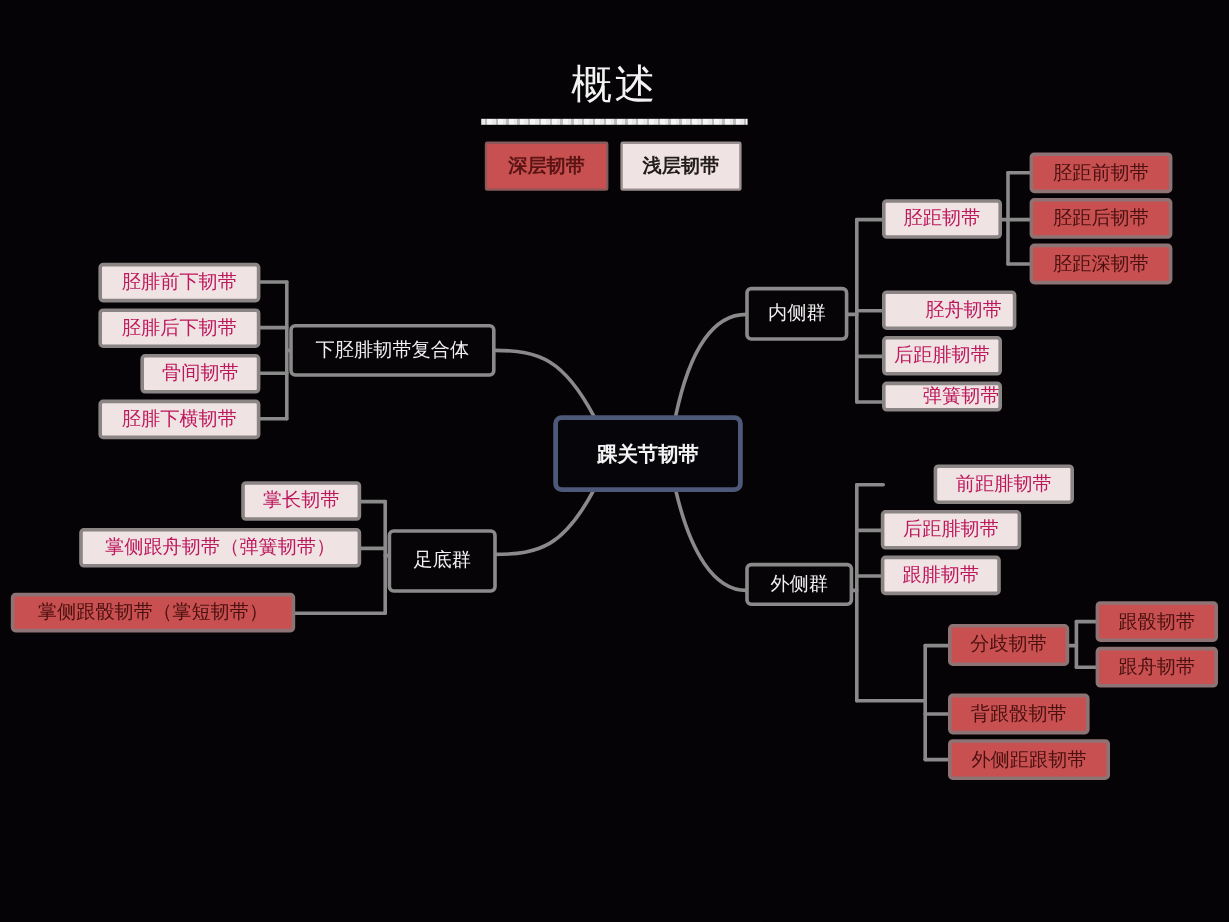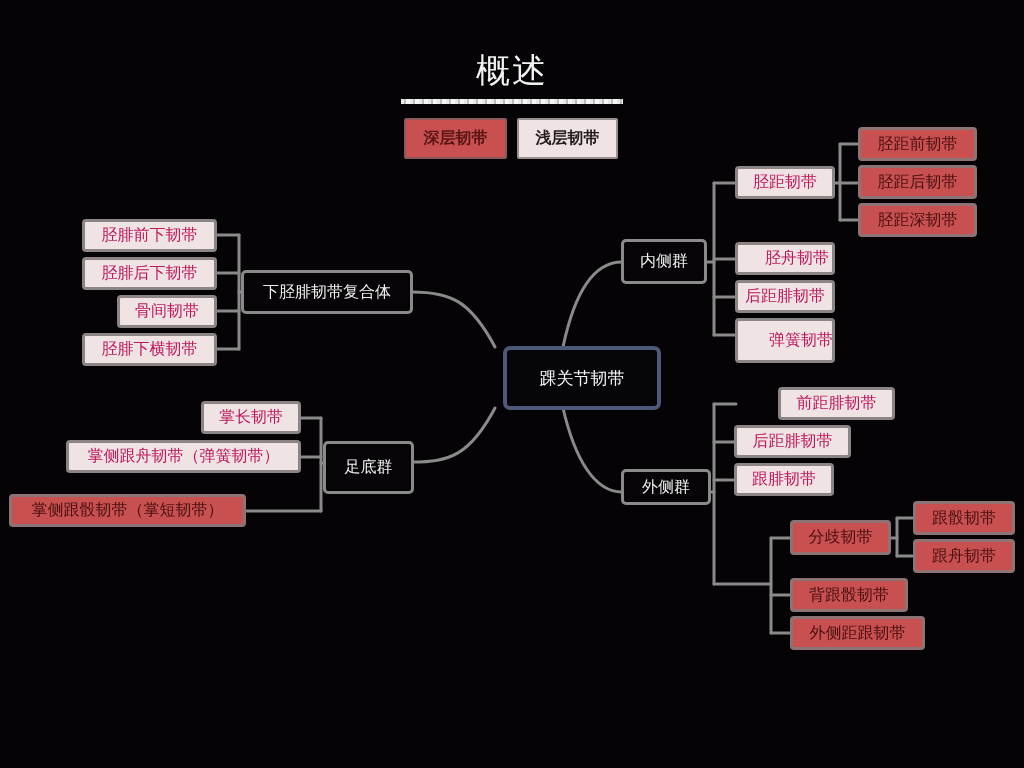--- a/index.html
+++ b/index.html
@@ -10,21 +10,21 @@
   .title { position:absolute; left:0; width:1024px; top:48px; text-align:center;
            color:#f2f2f2; font-size:34px; font-weight:300; letter-spacing:2px; }
   .title-rule { position:absolute; left:401px; top:99px; width:222px; height:5px;
                 background:repeating-linear-gradient(90deg,#e8e8e8 0 3px,#bdbdbd 3px 5px,#f5f5f5 5px 9px); }
   .node { position:absolute; box-sizing:border-box; display:flex; align-items:center;
           justify-content:center; border-radius:4px; font-size:16px; white-space:nowrap; }
   .leaf-light { background:#efe3e3; color:#be185d; border:3px solid #8c8585; }
   .leaf-red { background:#c95050; color:#4a1010; border:3px solid #8d7373; }
   .mid { background:#060406; color:#f0f0f0; border:3px solid #8a8a8a; border-radius:5px; }
   .root { background:#05050a; color:#f4f4f4; border:4px solid #4e5878; border-radius:7px;
-          font-size:17px; font-weight:normal;margin-left:42px; }
+          font-size:17px; font-weight:bold; }
   .legend { font-size:16px; font-weight:bold; border-radius:2px; }
   .legend.deep { background:#c95050; color:#5a1414; border:2px solid #8a5a5a; }
   .legend.shallow { background:#efe3e3; color:#231c1c; border:2px solid #9a9090; }
 </style>
 </head>
 <body>
 
 <div id="canvas">
 
   <svg class="links" viewBox="0 0 1024 768">
@@ -72,23 +72,23 @@
   <div class="node leaf-light" style="left:117px;top:295px;width:100px;height:33px;">骨间韧带</div>
   <div class="node leaf-light" style="left:82px;top:333px;width:135px;height:33px;">胫腓下横韧带</div>
 
   <div class="node mid" style="left:323px;top:441px;width:91px;height:53px;">足底群</div>
   <div class="node leaf-light" style="left:201px;top:401px;width:100px;height:33px;">掌长韧带</div>
   <div class="node leaf-light" style="left:66px;top:440px;width:235px;height:33px;">掌侧跟舟韧带（弹簧韧带）</div>
   <div class="node leaf-red" style="left:9px;top:494px;width:237px;height:33px;">掌侧跟骰韧带（掌短韧带）</div>
 
   <div class="node mid" style="left:621px;top:239px;width:86px;height:45px;">内侧群</div>
   <div class="node leaf-light" style="left:735px;top:166px;width:100px;height:33px;">胫距韧带</div>
-  <div class="node leaf-light" style="left:735px;top:242px;width:100px;height:33px;padding-left:24px;">胫舟韧带</div>
+  <div class="node leaf-light" style="left:735px;top:242px;width:112px;height:33px;padding-left:24px;">胫舟韧带</div>
   <div class="node leaf-light" style="left:735px;top:280px;width:100px;height:33px;">后距腓韧带</div>
-  <div class="node leaf-light" style="left:735px;top:318px;width:100px;height:45px;padding-left:32px;">弹簧韧带</div>
+  <div class="node leaf-light" style="left:735px;top:318px;width:100px;height:25px;padding-left:32px;">弹簧韧带</div>
   <div class="node leaf-red" style="left:858px;top:127px;width:119px;height:34px;">胫距前韧带</div>
   <div class="node leaf-red" style="left:858px;top:165px;width:119px;height:34px;">胫距后韧带</div>
   <div class="node leaf-red" style="left:858px;top:203px;width:119px;height:34px;">胫距深韧带</div>
 
   <div class="node mid" style="left:621px;top:469px;width:90px;height:36px;">外侧群</div>
   <div class="node leaf-light" style="left:778px;top:387px;width:117px;height:33px;">前距腓韧带</div>
   <div class="node leaf-light" style="left:734px;top:425px;width:117px;height:33px;">后距腓韧带</div>
   <div class="node leaf-light" style="left:734px;top:463px;width:100px;height:33px;">跟腓韧带</div>
   <div class="node leaf-red" style="left:790px;top:520px;width:101px;height:35px;">分歧韧带</div>
   <div class="node leaf-red" style="left:790px;top:578px;width:118px;height:34px;">背跟骰韧带</div>

